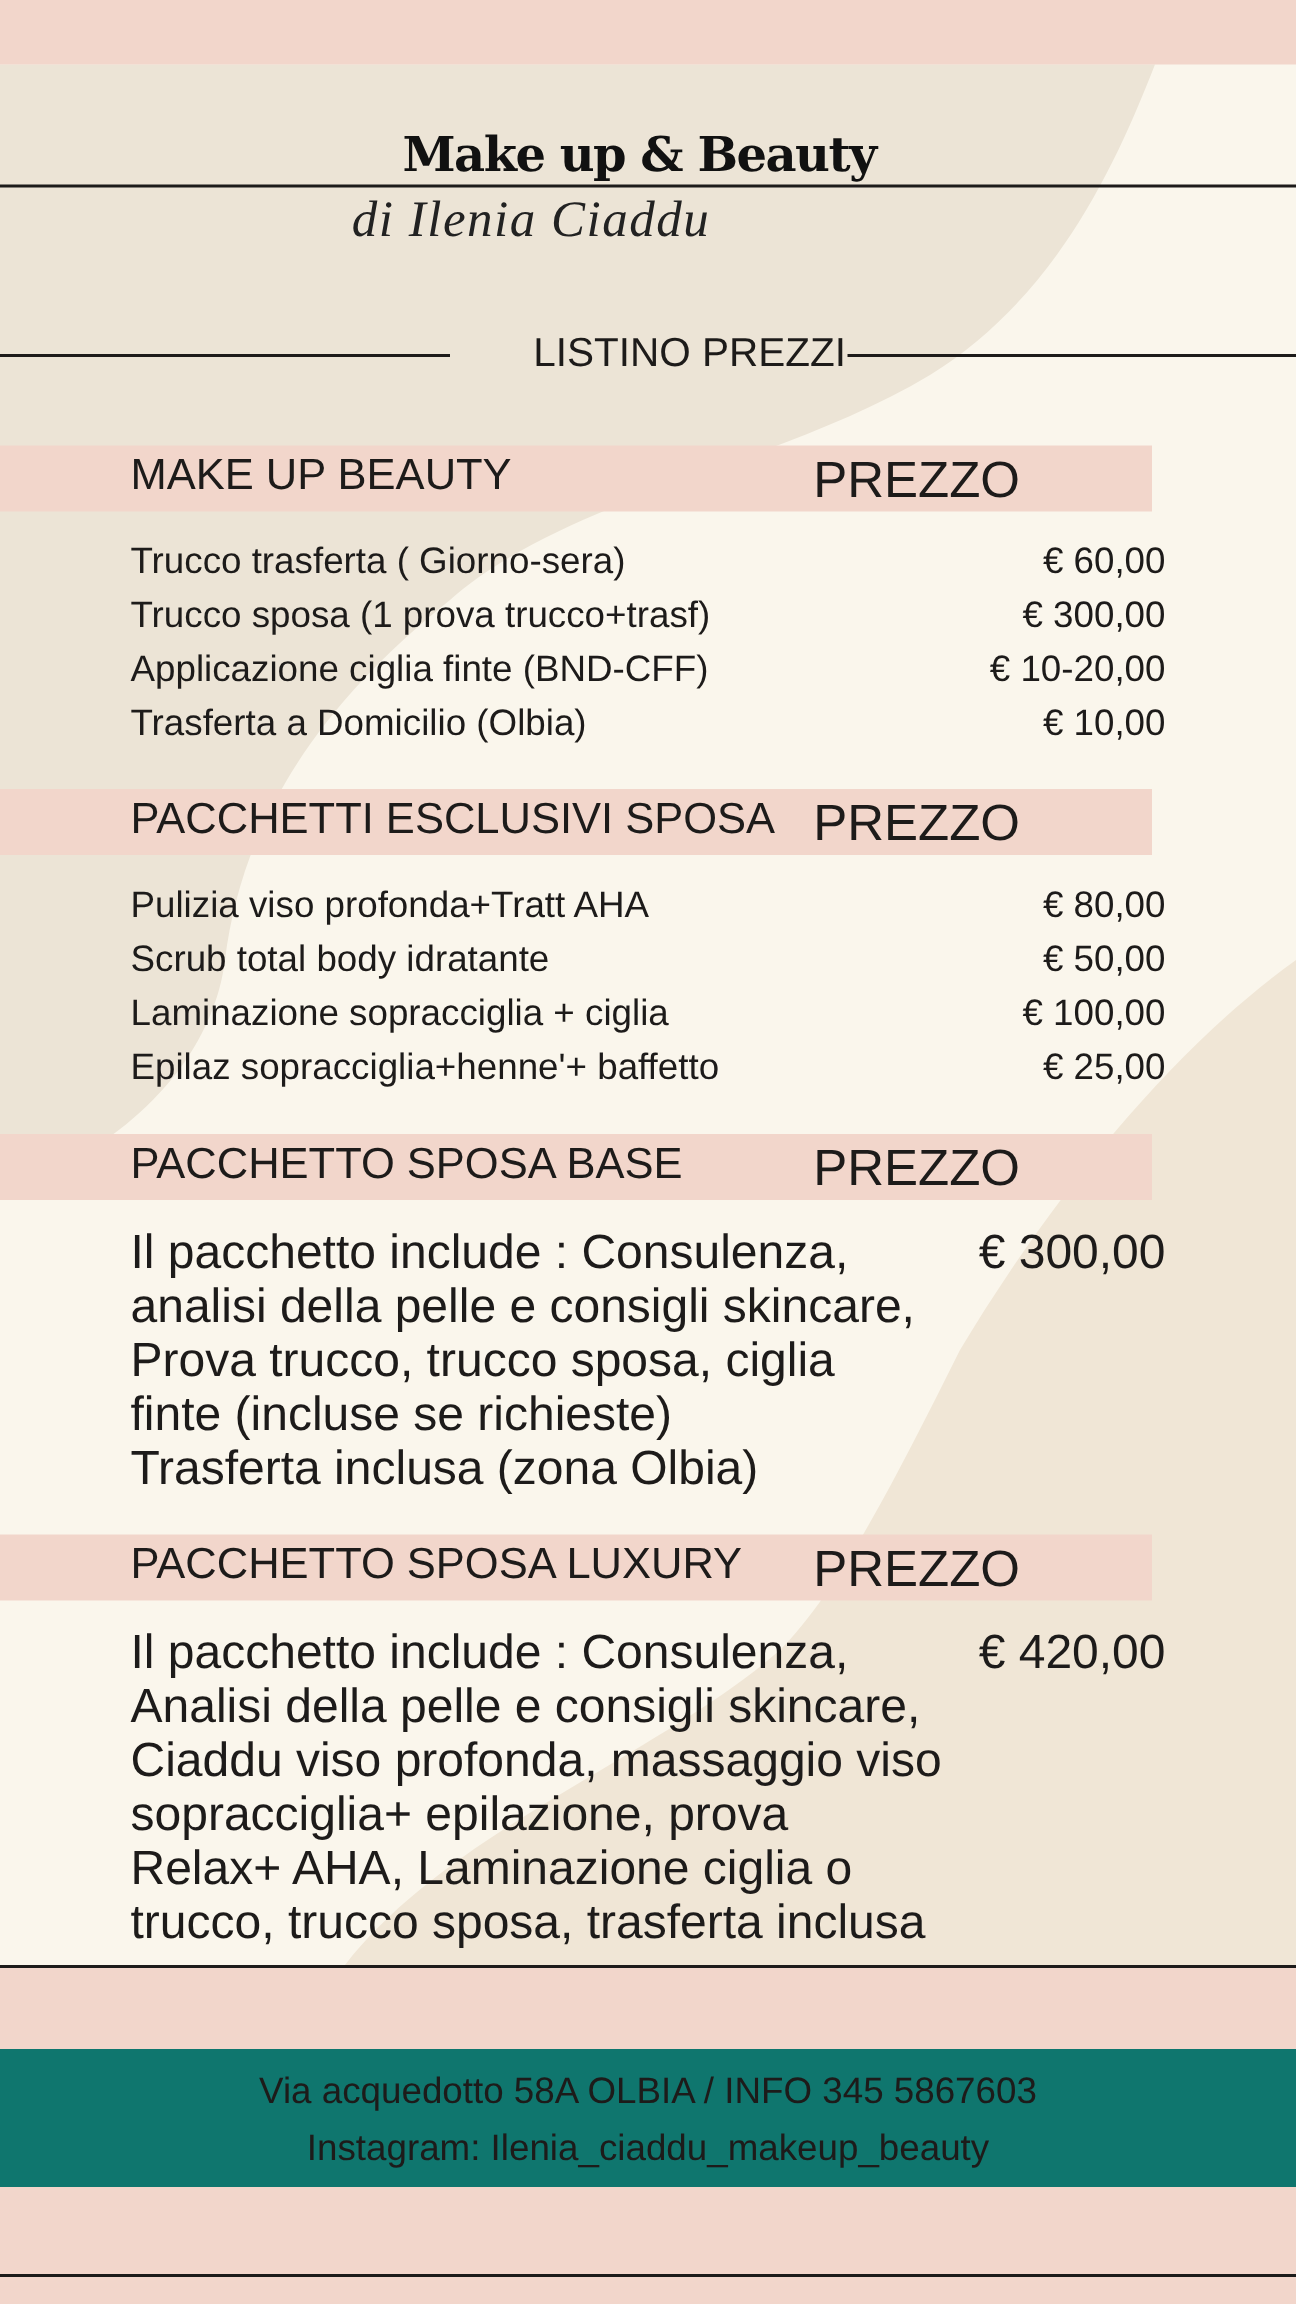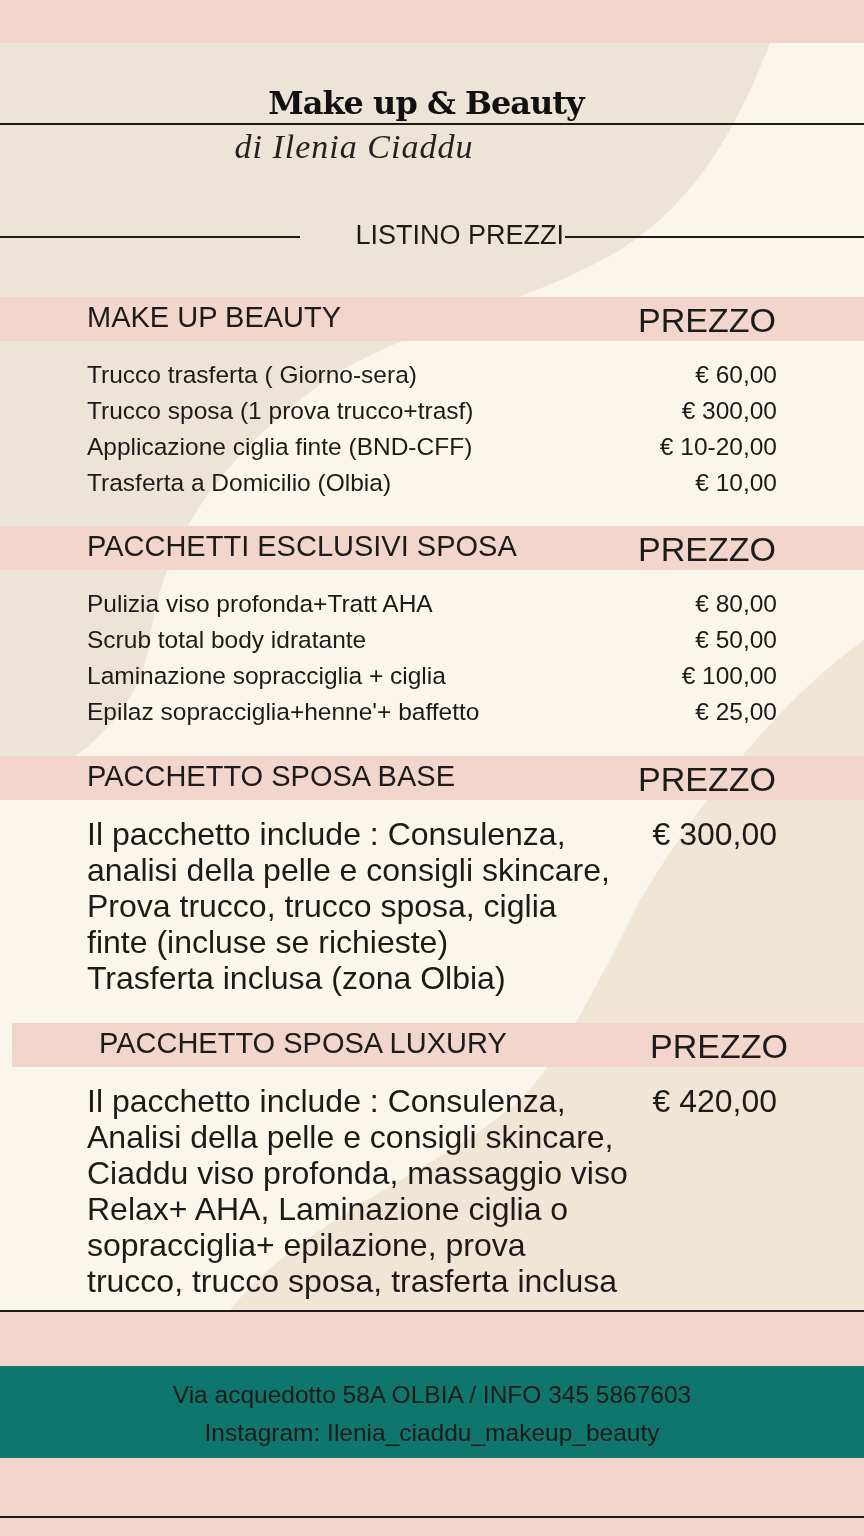--- a/index.html
+++ b/index.html
@@ -6,21 +6,21 @@
   body { width:864px; height:1536px; overflow:hidden; background:#faf6ec; font-family:"Liberation Sans", sans-serif; color:#1d1b1a; }
   .page { position:relative; width:864px; height:1536px; overflow:hidden; background:#faf6ec; }
   .bg-shape { position:absolute; pointer-events:none; }
   .top-band { position:absolute; left:0; top:0; width:864px; height:43px; background:#f2d6cb; }
   .brand-line { position:absolute; left:0; width:864px; height:2px; background:#1d1b1a; }
   .brand-title { position:absolute; left:0; width:852px; top:84px; text-align:center; font-family:"DejaVu Serif", serif; font-weight:bold; font-size:32px; letter-spacing:-1px; color:#111; }
   .brand-sub { position:absolute; left:0; width:708px; top:128px; text-align:center; font-family:"Liberation Serif", serif; font-style:italic; font-size:34px; color:#222; letter-spacing:1px; }
   .listino { position:absolute; top:220px; left:0; width:864px; height:34px; }
   .listino .l { position:absolute; top:16px; height:2px; background:#1d1b1a; }
   .listino .t { position:absolute; left:300px; width:264px; text-align:right; top:0; font-size:27px; color:#1d1b1a; }
-  .sec-head { position:absolute; left:0; width:864px; height:44px; background:#f2d6cb; }
+  .sec-head { position:absolute; left:0; width:768px; height:44px; background:#f2d6cb; }
   .sec-head .name { position:absolute; left:87px; top:4px; font-size:29px; color:#1d1b1a; }
   .sec-head .col { position:absolute; right:88px; top:4px; font-size:34px; color:#1d1b1a; }
   .row { position:absolute; left:87px; width:690px; height:36px; font-size:24.5px; }
   .row .d { position:absolute; left:0; top:0; white-space:nowrap; }
   .row .p { position:absolute; right:0; top:0; white-space:nowrap; }
   .pkg { position:absolute; left:87px; width:690px; font-size:32px; }
   .pkg .d { position:absolute; left:0; top:0; width:470px; line-height:36px; }
   .pkg .d div { white-space:nowrap; }
   .pkg .p { position:absolute; right:0; top:0; line-height:36px; }
   .footer-band { position:absolute; left:0; width:864px; background:#f2d6cb; }
@@ -99,31 +99,31 @@
     <div class="d">
       <div>Il pacchetto include : Consulenza,</div>
       <div>analisi della pelle e consigli skincare,</div>
       <div>Prova trucco, trucco sposa, ciglia</div>
       <div>finte (incluse se richieste)</div>
       <div>Trasferta inclusa (zona Olbia)</div>
     </div>
     <span class="p">€ 300,00</span>
   </div>
 
-  <div class="sec-head" style="top:1023px;margin-left:12px;">
+  <div class="sec-head" style="top:1023px;">
     <span class="name">PACCHETTO SPOSA LUXURY</span>
     <span class="col">PREZZO</span>
   </div>
   <div class="pkg" style="top:1083px;height:218px;">
     <div class="d">
       <div>Il pacchetto include : Consulenza,</div>
       <div>Analisi della pelle e consigli skincare,</div>
       <div>Ciaddu viso profonda, massaggio viso</div>
+      <div>sopracciglia+ epilazione, prova</div>
       <div>Relax+ AHA, Laminazione ciglia o</div>
-      <div>sopracciglia+ epilazione, prova</div>
       <div>trucco, trucco sposa, trasferta inclusa</div>
     </div>
     <span class="p">€ 420,00</span>
   </div>
 
   <div class="brand-line" style="top:1310px;"></div>
   <div class="footer-band" style="top:1312px;height:54px;"></div>
   <div class="footer-info">
     <div style="padding-top:10px;">Via acquedotto 58A OLBIA / INFO 345 5867603</div>
     <div>Instagram: Ilenia_ciaddu_makeup_beauty</div>

